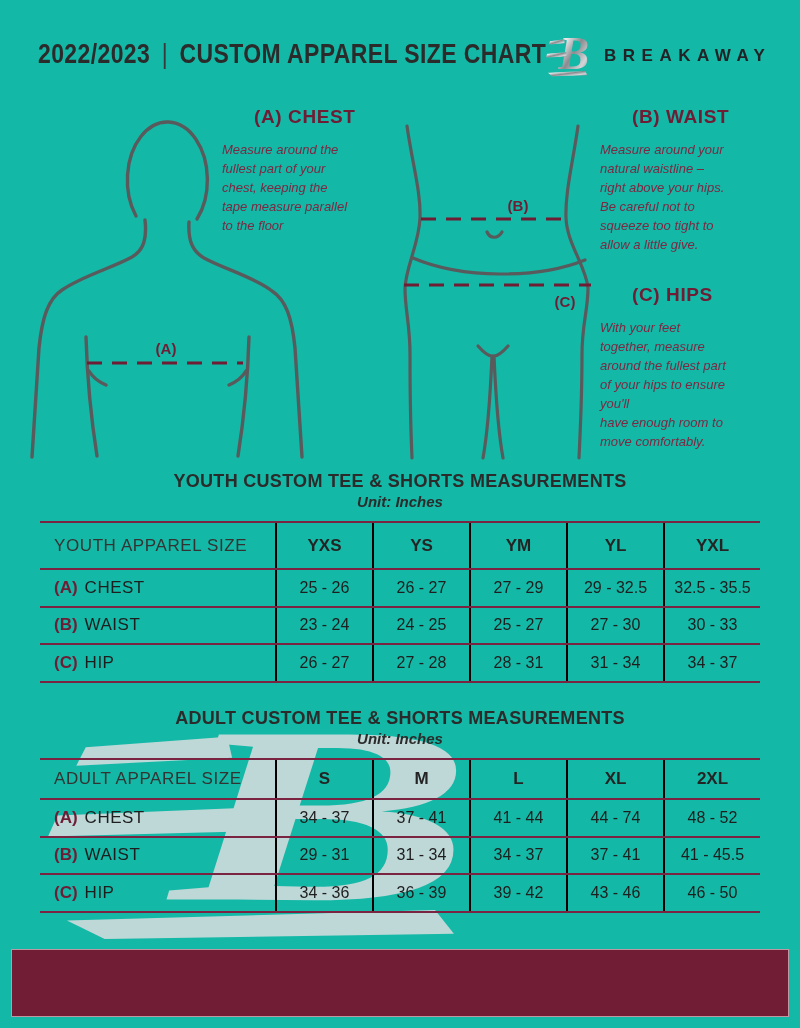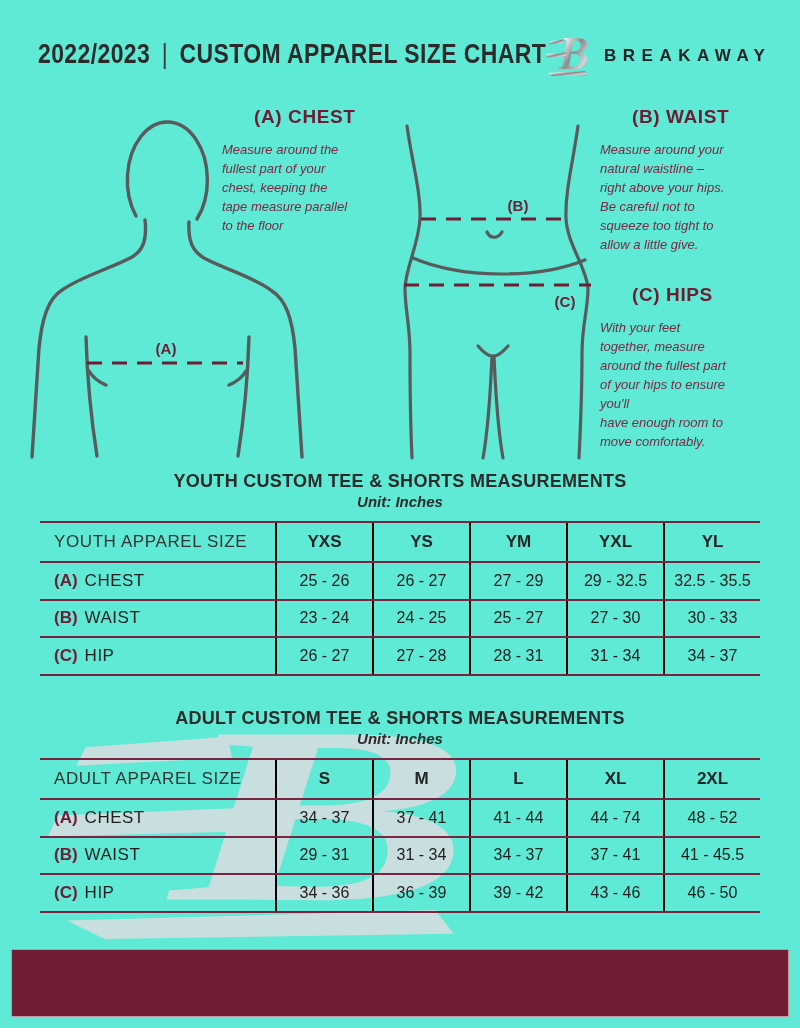--- a/index.html
+++ b/index.html
@@ -1,19 +1,19 @@
 <!DOCTYPE html>
 <html><head>
 <meta charset="utf-8">
 <style>
   * { margin:0; padding:0; box-sizing:border-box; }
   html,body { background:#cfcfd2; }
   .page {
     position:relative; width:800px; height:1028px;
-    background:#5eead4; overflow:hidden;
+    background:#14b8a6; overflow:hidden;
     font-family:"Liberation Sans", sans-serif;
     color:#2b2b2b;
   }
   
   .watermark { position:absolute; left:48px; top:658px; width:472px; height:302px; opacity:.85; }
   
   .main-title {
     position:absolute; left:38px; top:38px;
     font-size:28px; font-weight:bold; letter-spacing:.5px; color:#2b2b2b;
     transform:scaleX(.82); transform-origin:left center; white-space:nowrap;
@@ -36,21 +36,21 @@
   .guide p  { font-size:13px; font-style:italic; color:#7d2742; line-height:19px; white-space:pre-line; }
   
   .table-section { position:absolute; left:40px; width:720px; text-align:center; }
   .sec-youth { top:470px; }
   .sec-adult { top:707px; }
   .table-section h2 { font-size:18px; font-weight:bold; letter-spacing:.3px; color:#2b2b2b; line-height:22px; }
   .table-section .unit { font-size:15px; font-style:italic; font-weight:bold; color:#2b2b2b; line-height:20px; }
   .size-table { margin-top:9px; border-bottom:2px solid #7b2441; text-align:left; }
   .trow { display:grid; grid-template-columns:235px repeat(5,97px); border-top:2px solid #7b2441; }
   .cell { display:flex; align-items:center; justify-content:center; }
-  .hrow .cell { height:38px; font-weight:bold; font-size:17px; color:#242424; }
+  .hrow .cell { height:45px; font-weight:bold; font-size:17px; color:#242424; }
   .sec-adult .hrow .cell { height:38px;text-align:center; }
   .drow .cell { height:35.5px; font-size:16px; color:#1e1e1e; }
   .cell.first { justify-content:flex-start; padding-left:14px; }
   .hrow .cell.first { font-weight:400; font-size:17px; letter-spacing:.6px; color:#333; }
   .cell.v { border-left:2px solid #000000; }
   .rowkey { color:#6e1d35; font-weight:bold; font-size:17px; margin-right:7px; }
   .rowlabel { font-size:17px; letter-spacing:.5px; }
   
   .footer-bar {
     position:absolute; left:11px; top:949px; width:778px; height:68px;
@@ -152,22 +152,22 @@
 
   <div class="table-section sec-youth">
     <h2>YOUTH CUSTOM TEE &amp; SHORTS MEASUREMENTS</h2>
     <div class="unit">Unit: Inches</div>
     <div class="size-table">
       <div class="trow hrow">
         <div class="cell first">YOUTH APPAREL SIZE</div>
         <div class="cell v">YXS</div>
         <div class="cell v">YS</div>
         <div class="cell v">YM</div>
+        <div class="cell v">YL</div>
         <div class="cell v">YXL</div>
-        <div class="cell v">YL</div>
       </div>
       <div class="trow drow">
         <div class="cell first">
           <span class="rowkey">(A)</span>
           <span class="rowlabel">CHEST</span>
         </div>
         <div class="cell v">25 - 26</div>
         <div class="cell v">26 - 27</div>
         <div class="cell v">27 - 29</div>
         <div class="cell v">29 - 32.5</div>

